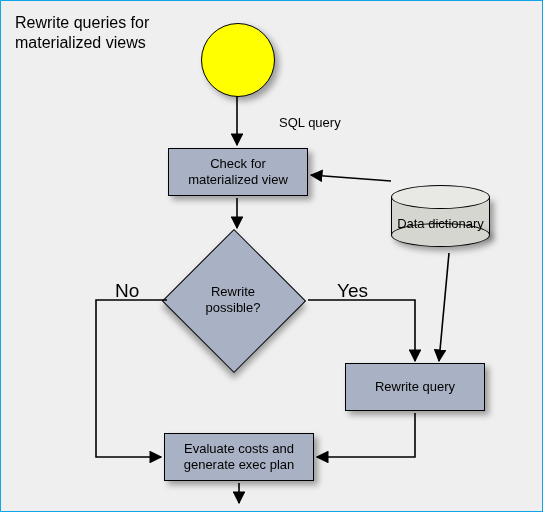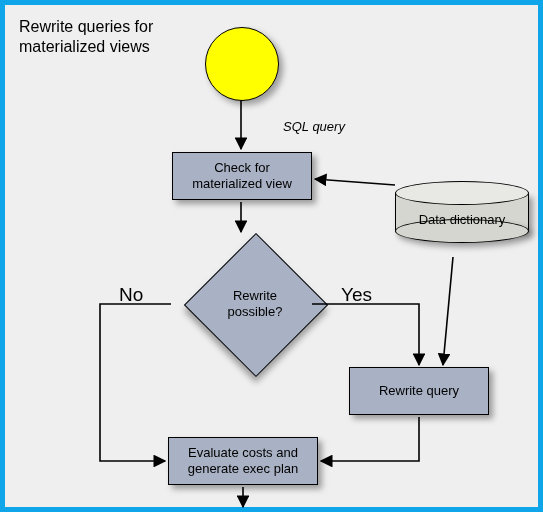--- a/index.html
+++ b/index.html
@@ -1,59 +1,59 @@
 <!DOCTYPE html>
 <html><head>
 <meta charset="utf-8">
 <style>
   html,body{margin:0;padding:0}
   body{background:#efefef;font-family:Arial,Helvetica,sans-serif}
-  .frame{position:relative;width:543px;height:512px;box-sizing:border-box;border:5px solid #0ea5e9;background:#efefef}
+  .frame{position:relative;width:543px;height:512px;box-sizing:border-box;border:1px solid #0ea5e9;background:#efefef}
   .title{position:absolute;left:14px;top:12px;font-size:16px;line-height:1.25;color:#000}
   .start{position:absolute;width:72px;height:72px;border-radius:50%;background:#ffff00;border:1px solid #000;box-shadow:4px 4px 6px rgba(0,0,0,0.35)}
   .box{position:absolute;background:#a9b2c4;border:1px solid #000;box-shadow:4px 4px 6px rgba(0,0,0,0.35);display:flex;align-items:center;justify-content:center;text-align:center;font-size:13px;line-height:1.25;padding:4px;box-sizing:border-box}
   .diamond-wrap{position:absolute}
   .diamond{width:100px;height:100px;transform:rotate(45deg);background:#a9b2c4;border:1px solid #000;box-shadow:4px 4px 6px rgba(0,0,0,0.35)}
   .diamond-label{position:absolute;inset:0;display:flex;align-items:center;justify-content:center;text-align:center;font-size:13px;line-height:1.25}
   .cyl{position:absolute}
   .cyl .body{position:absolute;left:0;right:0;top:12px;bottom:12px;background:#d6d6d0;border-left:1px solid #000;border-right:1px solid #000;box-shadow:4px 4px 6px rgba(0,0,0,0.35)}
   .cyl .top{position:absolute;left:0;right:0;top:0;height:24px;border-radius:50%;background:#e8e8e4;border:1px solid #000;box-sizing:border-box}
   .cyl .bot{position:absolute;left:0;right:0;bottom:0;height:24px;border-radius:50%;background:#d6d6d0;border:1px solid #000;box-sizing:border-box;box-shadow:4px 4px 6px rgba(0,0,0,0.35)}
   .cyl .lbl{position:absolute;inset:0;top:14px;display:flex;align-items:center;justify-content:center;font-size:13px}
-  .edge-label{position:absolute;font-size:13px;font-style:italic;line-height:1.25}
+  .edge-label{position:absolute;font-size:13px;line-height:1.25}
   .plain-label{position:absolute;font-size:19px;line-height:1.25}
   svg.arrows{position:absolute;left:0;top:0;width:543px;height:512px;pointer-events:none}
 </style>
 </head>
 <body>
 
 <div class="frame">
 
   <div class="title">Rewrite queries for<br>materialized views</div>
 
   <div class="start" style="left:200px;top:22px"></div>
 
   <div class="box" style="left:167px;top:147px;width:140px;height:48px">
     <span>Check for<br>materialized view</span>
   </div>
 
-  <div class="diamond-wrap" style="left:200px;top:249px;width:100px;height:100px">
+  <div class="diamond-wrap" style="left:182px;top:249px;width:100px;height:100px">
     <div class="diamond"></div>
     <div class="diamond-label">Rewrite<br>possible?</div>
   </div>
 
   <div class="box" style="left:344px;top:362px;width:140px;height:48px">
     <span>Rewrite query</span>
   </div>
 
   <div class="box" style="left:163px;top:432px;width:150px;height:48px">
     <span>Evaluate costs and<br>generate exec plan</span>
   </div>
 
-  <div class="cyl" style="left:390px;top:176px;width:134px;height:62px">
+  <div class="cyl" style="left:390px;top:184px;width:99px;height:62px">
     <div class="body"></div>
     <div class="bot"></div>
     <div class="top"></div>
     <div class="lbl">Data dictionary</div>
   </div>
 
   <div class="edge-label" style="left:278px;top:114px">SQL query</div>
   <div class="plain-label" style="left:114px;top:278px">No</div>
   <div class="plain-label" style="left:336px;top:278px">Yes</div>
 

